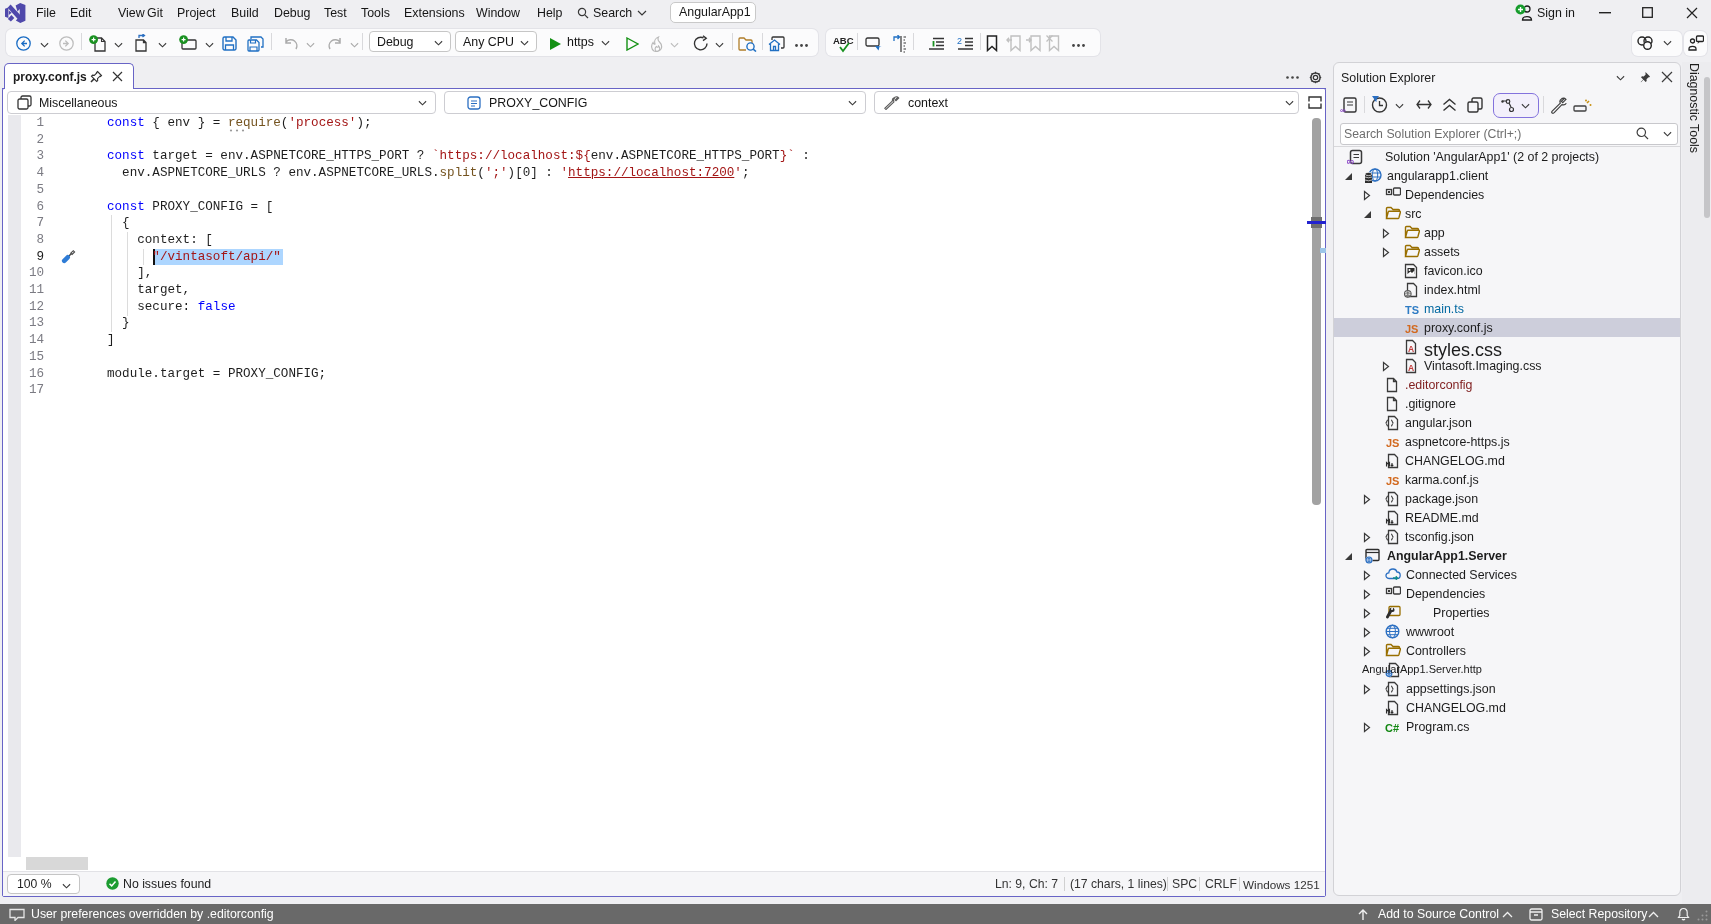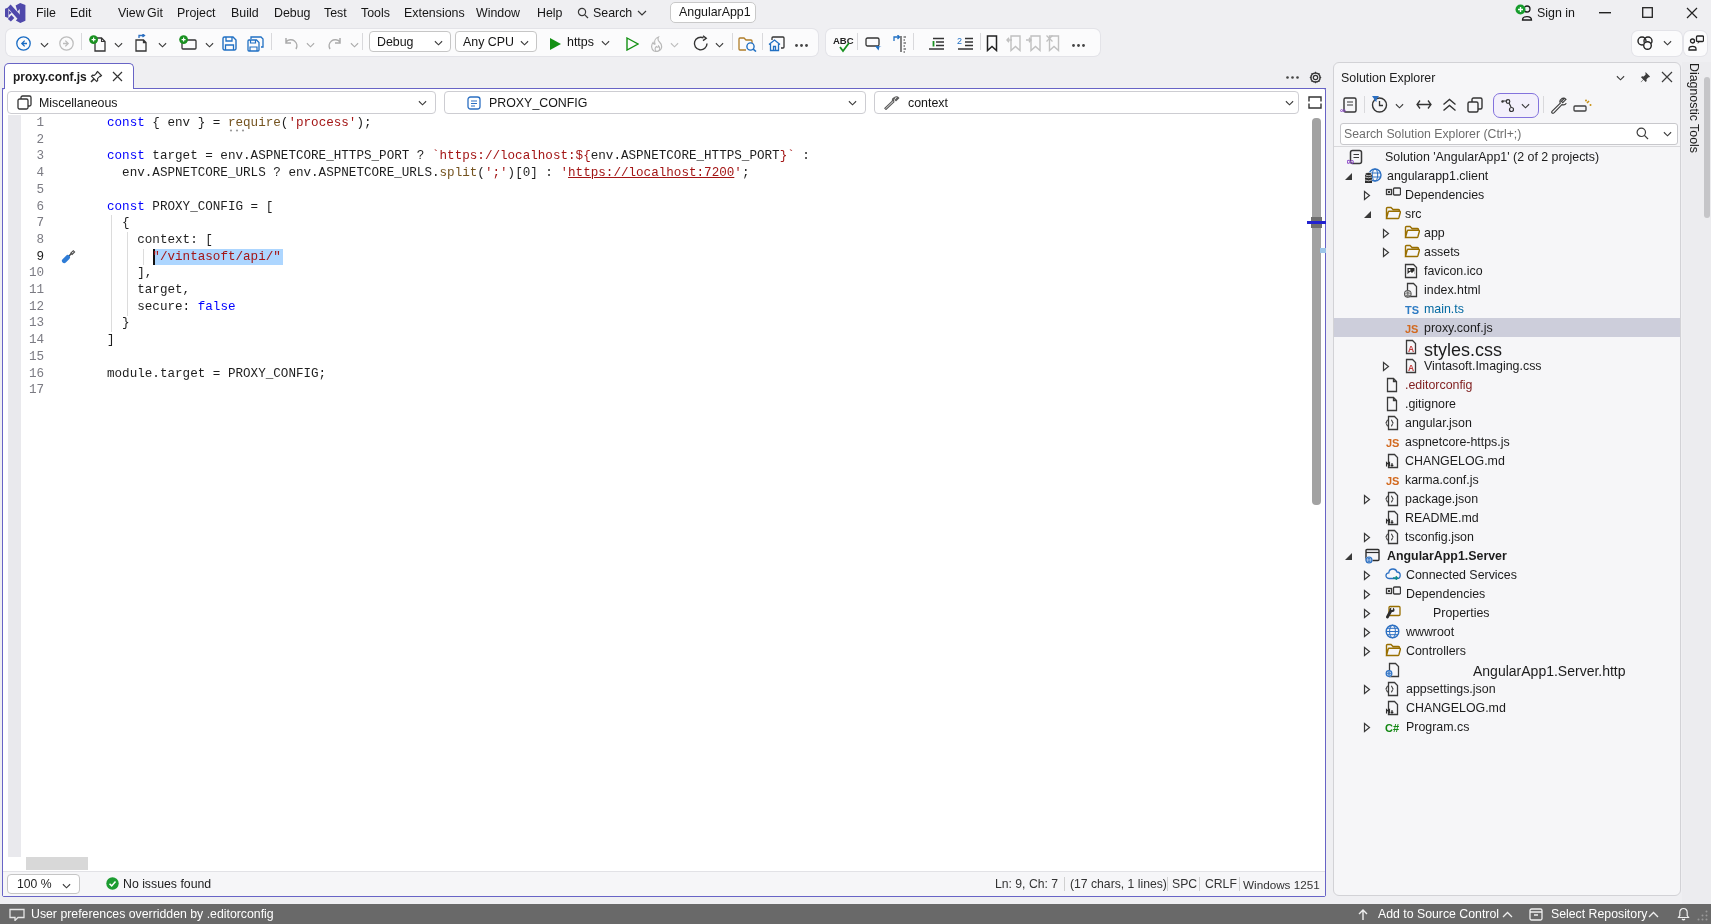--- a/index.html
+++ b/index.html
@@ -731,21 +731,21 @@
     </div>
 <span class="abs" style="left:1406px;top:644px;font-size:12.4px;color:#1c1c1c;white-space:nowrap;">Controllers</span>
 <div class="abs" style="left:1385px;top:662px;">
       <svg width="15" height="16" viewBox="0 0 15 16">
         <path d="M4.5 1.5 L10.5 1.5 L13.5 4.5 L13.5 14.5 L4.5 14.5 Z" fill="none" stroke="#3a3a3a" stroke-width="1.3"></path>
         <circle cx="4" cy="11.5" r="3.4" fill="#fff"></circle>
         <circle cx="4" cy="11.5" r="2.9" fill="none" stroke="#2b6fc2" stroke-width="1.1"></circle>
         <path d="M1.1 11.5 L6.9 11.5 M4 8.6 L4 14.4 M2 9.8 Q4 11 6 9.8 M2 13.2 Q4 12 6 13.2" fill="none" stroke="#2b6fc2" stroke-width="0.8"></path>
       </svg>
     </div>
-<span class="abs" style="left:1473px;top:663px;font-size:14px;color:#1c1c1c;white-space:nowrap;">AngularApp1.Server.http</span>
+<span class="abs" style="left:1362px;top:663px;font-size:11px;color:#1c1c1c;white-space:nowrap;">AngularApp1.Server.http</span>
 <svg class="abs" style="left:1363px;top:683.5px;" width="8" height="11" viewBox="0 0 8 11">
       <path d="M1.5 1.5 L6.5 5.5 L1.5 9.5 Z" fill="none" stroke="#3a3a3a" stroke-width="1.2"></path>
     </svg>
 <div class="abs" style="left:1385px;top:681px;">
       <svg width="14" height="16" viewBox="0 0 14 16">
         <path d="M3.5 1.5 L9.5 1.5 L12.5 4.5 L12.5 14.5 L3.5 14.5 Z" fill="none" stroke="#3a3a3a" stroke-width="1.3"></path>
         <path d="M3.5 8 C1.8 8 2.8 11 1 11 C2.8 11 1.8 14 3.5 14" fill="none" stroke="#3a3a3a" stroke-width="1.1" transform="translate(-0.5,-3)"></path>
         <path d="M5.5 8 C7.2 8 6.2 11 8 11 C6.2 11 7.2 14 5.5 14" fill="none" stroke="#3a3a3a" stroke-width="1.1" transform="translate(0.5,-3)"></path>
       </svg>
     </div>

